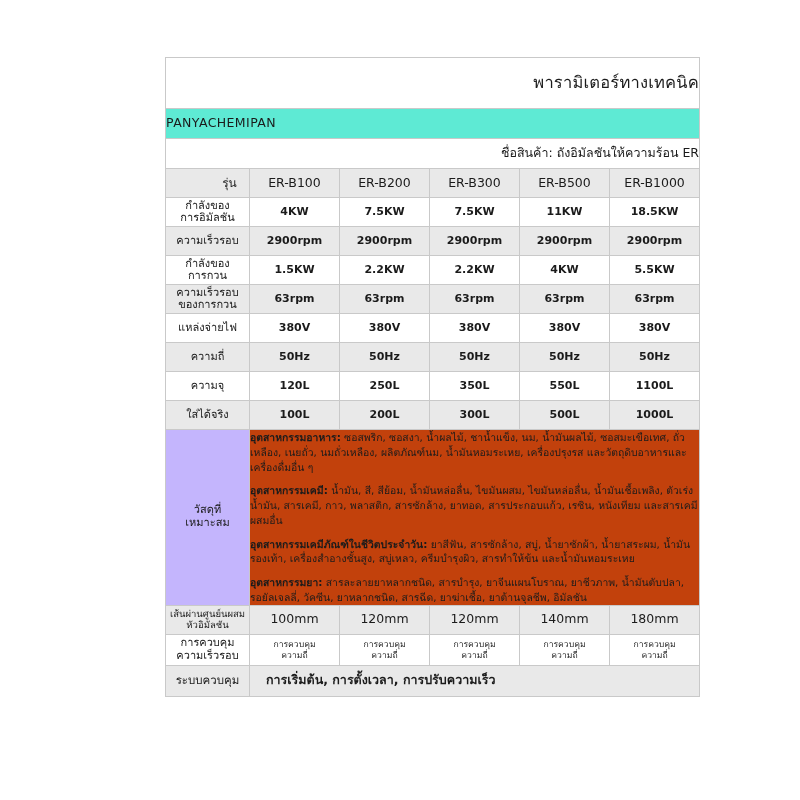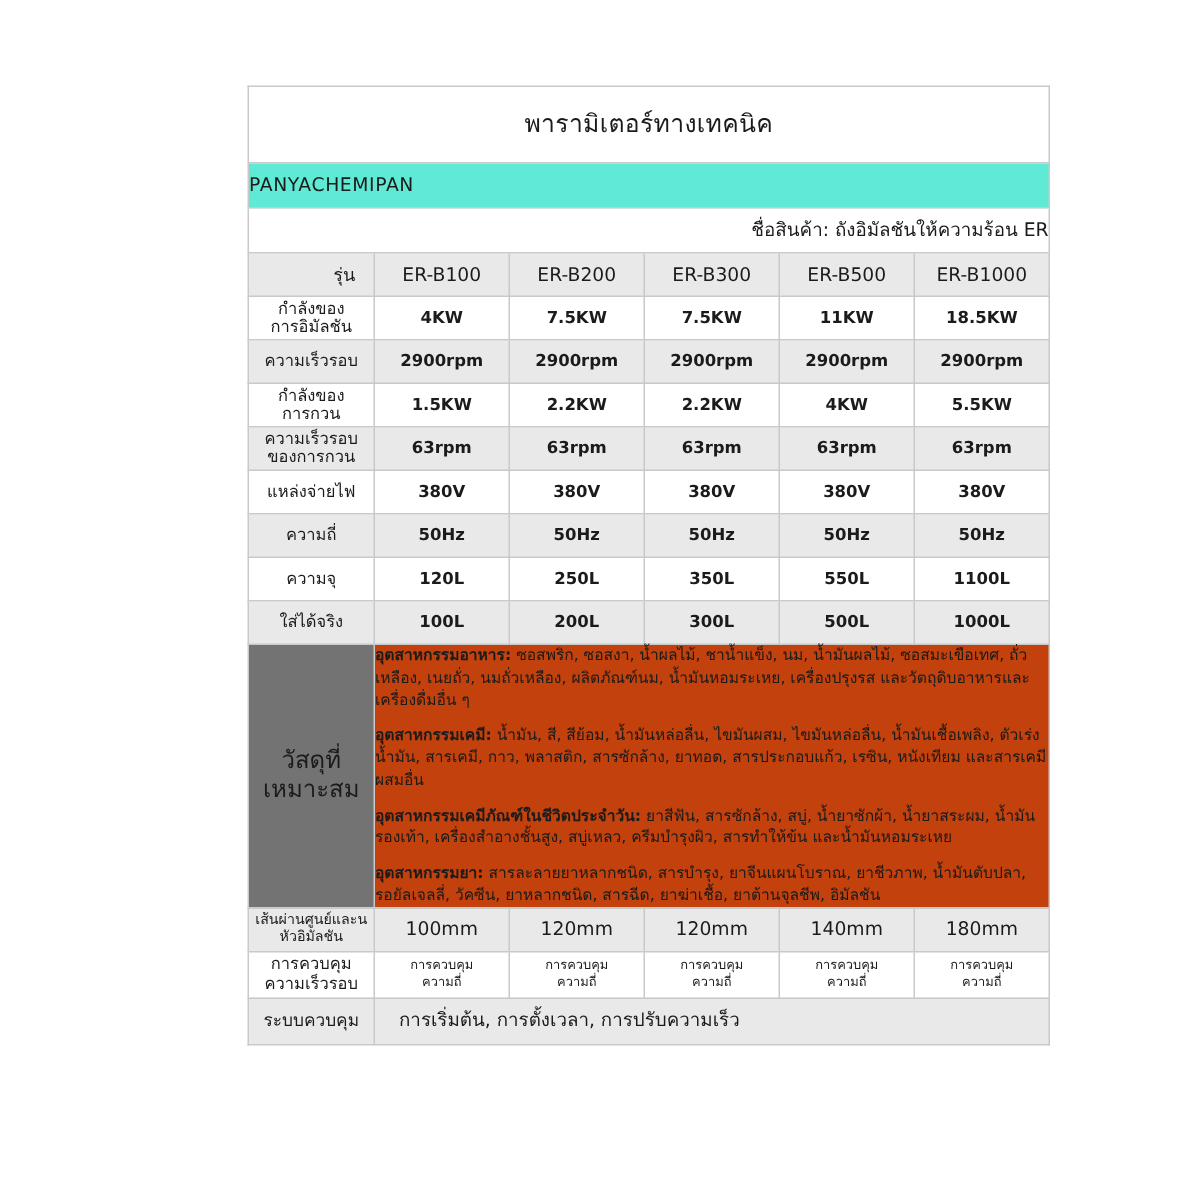--- a/index.html
+++ b/index.html
@@ -40,21 +40,21 @@
     border: 1px solid #c9c9c9;
     padding: 0;
     vertical-align: middle;
     color: #1b1b1b;
     line-height: 1.18;
   }
 
   
   td.title-cell {
     height: 50px;
-    text-align: center;
+    text-align: right;
     font-size: 16.5px;
     font-weight: 400;
     background: #ffffff;
     color: #222;
     letter-spacing: .2px;
   }
 
   
   td.brand-cell {
     height: 29px;
@@ -102,22 +102,22 @@
   tr.model-row td.val-cell { font-size: 12.5px; font-weight: normal; }
 
   tr.data-row td { height: 28px; }
 
   tr.data-row.two-line td.label-cell { line-height: 1.12; }
 
   
   td.apps-label {
     width: 84px;
     text-align: center;
-    font-size: 16px;
-    background: #737373;
+    font-size: 11px;
+    background: #c4b5fd;
     vertical-align: middle;
   }
   td.apps-content {
     background: #c2410c;
     padding: 7px 9px 7px 9px;
     text-align: left;
     vertical-align: middle;
   }
   .app-para {
     font-size: 10.4px;
@@ -145,21 +145,21 @@
     line-height: 1.25;
   }
 
   
   tr.wide-row td { height: 30px; }
   tr.wide-row td.label-cell { font-size: 11.5px; }
   tr.wide-row td.wide-val {
     text-align: left;
     padding-left: 16px;
     font-size: 12.5px;
-    font-weight: normal;
+    font-weight: bold;
   }
 </style>
 </head>
 <body>
 
 <div id="page">
   <div id="spec-table-wrap">
     <table class="spec">
       <colgroup>
         <col style="width:84px">
@@ -299,21 +299,21 @@
               <span class="app-head">อุตสาหกรรมเคมีภัณฑ์ในชีวิตประจำวัน:</span><span> ยาสีฟัน, สารซักล้าง, สบู่, น้ำยาซักผ้า, น้ำยาสระผม, น้ำมันรองเท้า, เครื่องสำอางชั้นสูง, สบู่เหลว, ครีมบำรุงผิว, สารทำให้ข้น และน้ำมันหอมระเหย</span>
             </p>
             <p class="app-para">
               <span class="app-head">อุตสาหกรรมยา:</span><span> สารละลายยาหลากชนิด, สารบำรุง, ยาจีนแผนโบราณ, ยาชีวภาพ, น้ำมันตับปลา, รอยัลเจลลี่, วัคซีน, ยาหลากชนิด, สารฉีด, ยาฆ่าเชื้อ, ยาต้านจุลชีพ, อิมัลชัน</span>
             </p>
           </td>
         </tr>
 
         <tr class="diameter-row shade">
           <td class="label-cell">
-            <div>เส้นผ่านศูนย์และน</div>
+            <div>เส้นผ่านศูนย์นผสม</div>
             <div>หัวอิมัลชัน</div>
           </td>
           <td class="val-cell">100mm</td>
           <td class="val-cell">120mm</td>
           <td class="val-cell">120mm</td>
           <td class="val-cell">140mm</td>
           <td class="val-cell">180mm</td>
         </tr>
 
         <tr class="speedctl-row plain">

